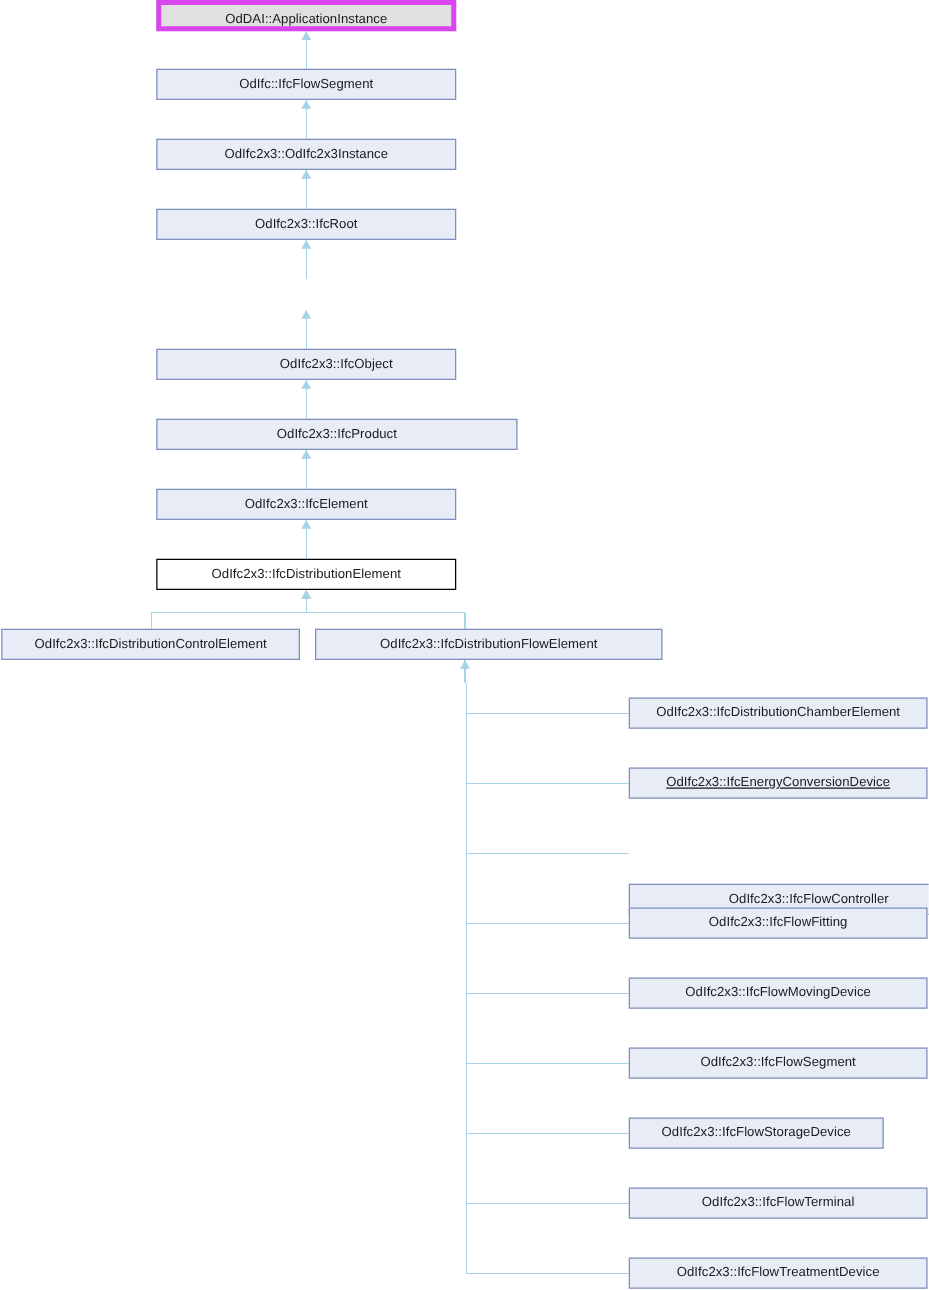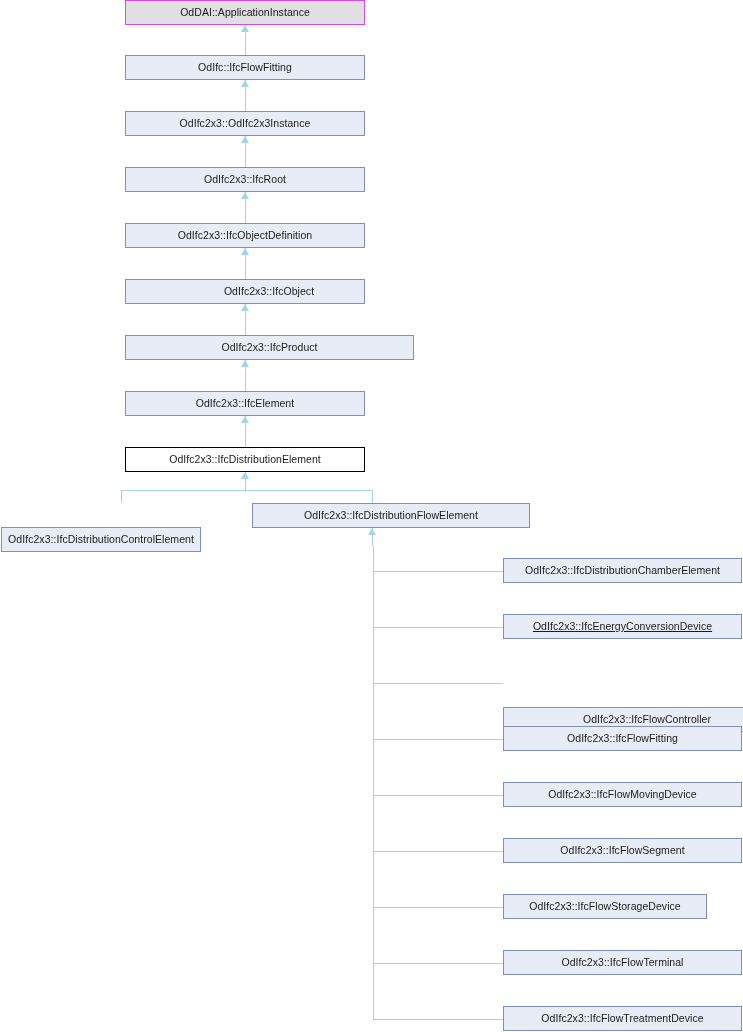--- a/index.html
+++ b/index.html
@@ -36,21 +36,21 @@
     white-space: nowrap;
     overflow: hidden;
     letter-spacing: 0.05px;
   }
   .node.inherit {
     background: #e7ecf7;
     border: 1px solid #7f8fbd;
   }
   .node.root {
     background: #e0e0e0;
-    border: 1px solid #d946ef;
+    border: 4px solid #d946ef;
   }
   .node.current {
     background: #ffffff;
     border: 1px solid #000000;
   }
   .node .fold {
     position: absolute;
     right: 0;
     bottom: 0;
     width: 0;
@@ -103,29 +103,28 @@
       <line x1="373" y1="546" x2="373" y2="907" stroke="#a6d3e8" stroke-width="1" shape-rendering="crispEdges"></line>
       <line x1="373" y1="907" x2="503" y2="907" stroke="#a6d3e8" stroke-width="1" shape-rendering="crispEdges"></line>
       <line x1="373" y1="546" x2="373" y2="963" stroke="#a6d3e8" stroke-width="1" shape-rendering="crispEdges"></line>
       <line x1="373" y1="963" x2="503" y2="963" stroke="#a6d3e8" stroke-width="1" shape-rendering="crispEdges"></line>
       <line x1="373" y1="546" x2="373" y2="1019" stroke="#a6d3e8" stroke-width="1" shape-rendering="crispEdges"></line>
       <line x1="373" y1="1019" x2="503" y2="1019" stroke="#a6d3e8" stroke-width="1" shape-rendering="crispEdges"></line>
       <line x1="372" y1="528" x2="372" y2="546" stroke="#a6d3e8" stroke-width="1" shape-rendering="crispEdges"></line>
       <polygon points="368,535 376,535 372,528" fill="#a6d3e8"></polygon>
     </svg>
 <div class="node root" style="left: 125px; top: 0px; width: 240px;"><span>OdDAI::ApplicationInstance</span></div>
-    <div class="node inherit" style="left: 125px; top: 55px; width: 240px;"><span>OdIfc::IfcFlowFitting</span></div>
+    <div class="node inherit" style="left: 125px; top: 55px; width: 240px;"><span>OdIfc::IfcFlowSegment</span></div>
     <div class="node inherit" style="left: 125px; top: 111px; width: 240px;"><span>OdIfc2x3::OdIfc2x3Instance</span></div>
     <div class="node inherit" style="left: 125px; top: 167px; width: 240px;"><span>OdIfc2x3::IfcRoot</span></div>
-    <div class="node inherit" style="left: 125px; top: 223px; width: 240px;"><span>OdIfc2x3::IfcObjectDefinition</span></div>
     <div class="node inherit" style="left: 125px; top: 279px; width: 240px; padding-left: 48px;"><span>OdIfc2x3::IfcObject</span></div>
     <div class="node inherit" style="left: 125px; top: 335px; width: 289px;"><span>OdIfc2x3::IfcProduct</span></div>
     <div class="node inherit" style="left: 125px; top: 391px; width: 240px;"><span>OdIfc2x3::IfcElement</span></div>
     <div class="node current" style="left: 125px; top: 447px; width: 240px;"><span>OdIfc2x3::IfcDistributionElement</span></div>
-    <div class="node inherit" style="left: 1px; top: 527px; width: 200px; text-align: center;"><span>OdIfc2x3::IfcDistributionControlElement</span></div>
+    <div class="node inherit" style="left: 1px; top: 503px; width: 239px; text-align: center;"><span>OdIfc2x3::IfcDistributionControlElement</span></div>
     <div class="node inherit" style="left: 252px; top: 503px; width: 278px;"><span>OdIfc2x3::IfcDistributionFlowElement</span></div>
     <div class="node inherit" style="left: 503px; top: 558px; width: 239px;"><span>OdIfc2x3::IfcDistributionChamberElement</span></div>
     <div class="node inherit" style="left: 503px; top: 614px; width: 239px; text-decoration: underline;"><span>OdIfc2x3::IfcEnergyConversionDevice</span></div>
     <div class="node inherit" style="left: 503px; top: 707px; width: 288px;"><span>OdIfc2x3::IfcFlowController</span><span class="fold"></span></div>
     <div class="node inherit" style="left: 503px; top: 726px; width: 239px;"><span>OdIfc2x3::IfcFlowFitting</span></div>
     <div class="node inherit" style="left: 503px; top: 782px; width: 239px;"><span>OdIfc2x3::IfcFlowMovingDevice</span></div>
     <div class="node inherit" style="left: 503px; top: 838px; width: 239px;"><span>OdIfc2x3::IfcFlowSegment</span></div>
     <div class="node inherit" style="left: 503px; top: 894px; width: 204px;"><span>OdIfc2x3::IfcFlowStorageDevice</span></div>
     <div class="node inherit" style="left: 503px; top: 950px; width: 239px;"><span>OdIfc2x3::IfcFlowTerminal</span></div>
     <div class="node inherit" style="left: 503px; top: 1006px; width: 239px;"><span>OdIfc2x3::IfcFlowTreatmentDevice</span></div>

